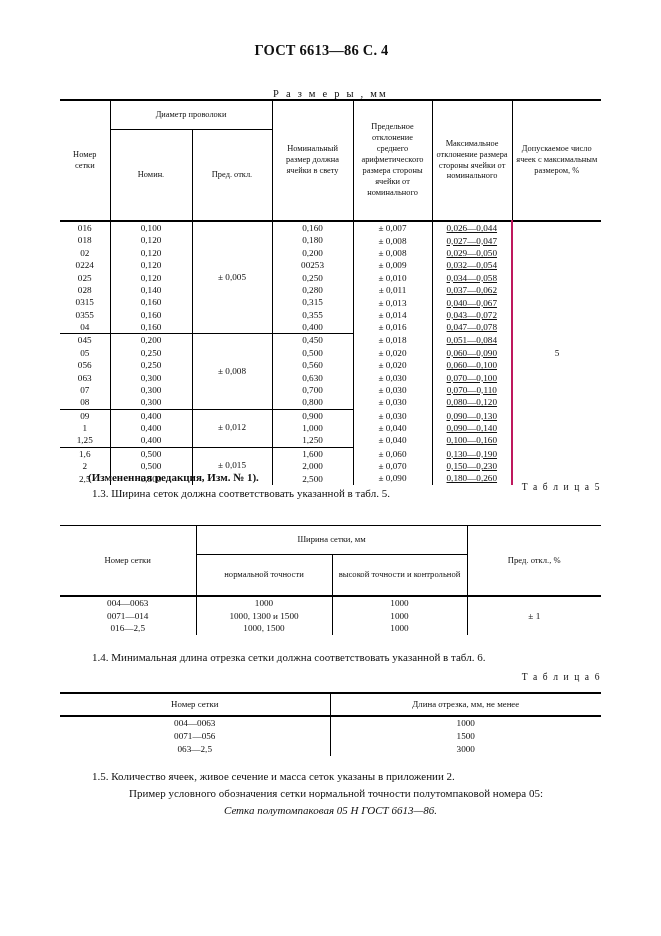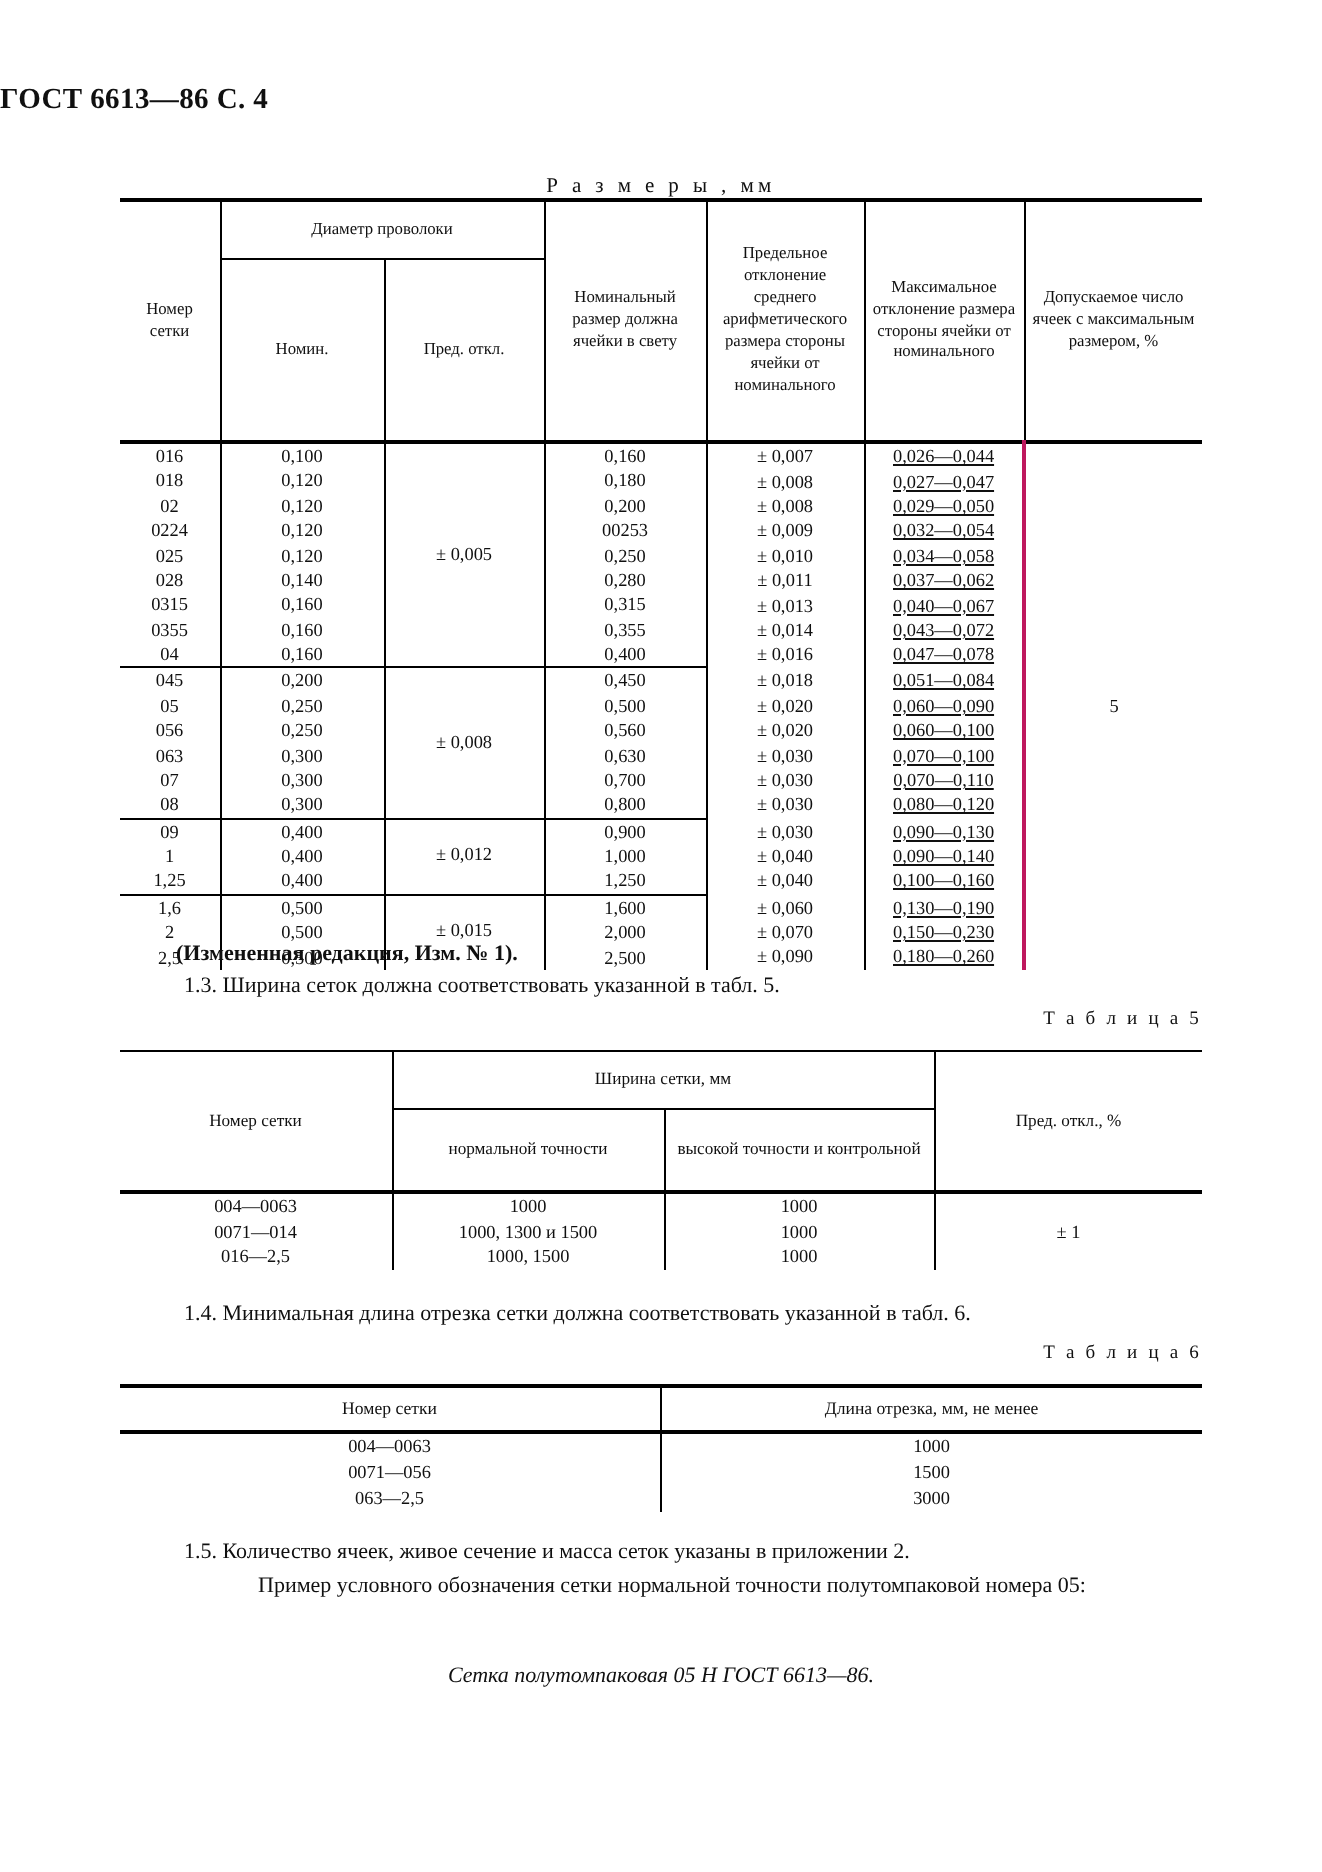--- a/index.html
+++ b/index.html
@@ -22,21 +22,21 @@
     height: 936px;
     box-sizing: border-box;
   }
 
   
   .page-header {
     position: absolute;
     top: 42px;
     left: 0;
     width: 661px;
-    text-align: left;
+    text-align: center;
     padding-right: 18px;
     box-sizing: border-box;
     font-weight: bold;
     font-size: 14.5px;
     letter-spacing: 0.2px;
   }
   .cont-note {
     position: absolute;
     top: 74px;
     left: 0;
@@ -117,26 +117,26 @@
     padding-left: 6px;
   }
 
   
   .body-text {
     position: absolute;
     font-size: 11px;
     line-height: 1.45;
   }
   .bold { font-weight: bold; }
-  .italic { font-style: italic; margin-top: 28px; }
+  .italic { font-style: italic; }
 
   
   #t5-cap {
     position: absolute;
-    top: 505px;
+    top: 482px;
     left: 0;
     width: 661px;
     box-sizing: border-box;
   }
   #t5-wrap {
     position: absolute;
     top: 525px;
     left: 60px;
     width: 541px;
   }

